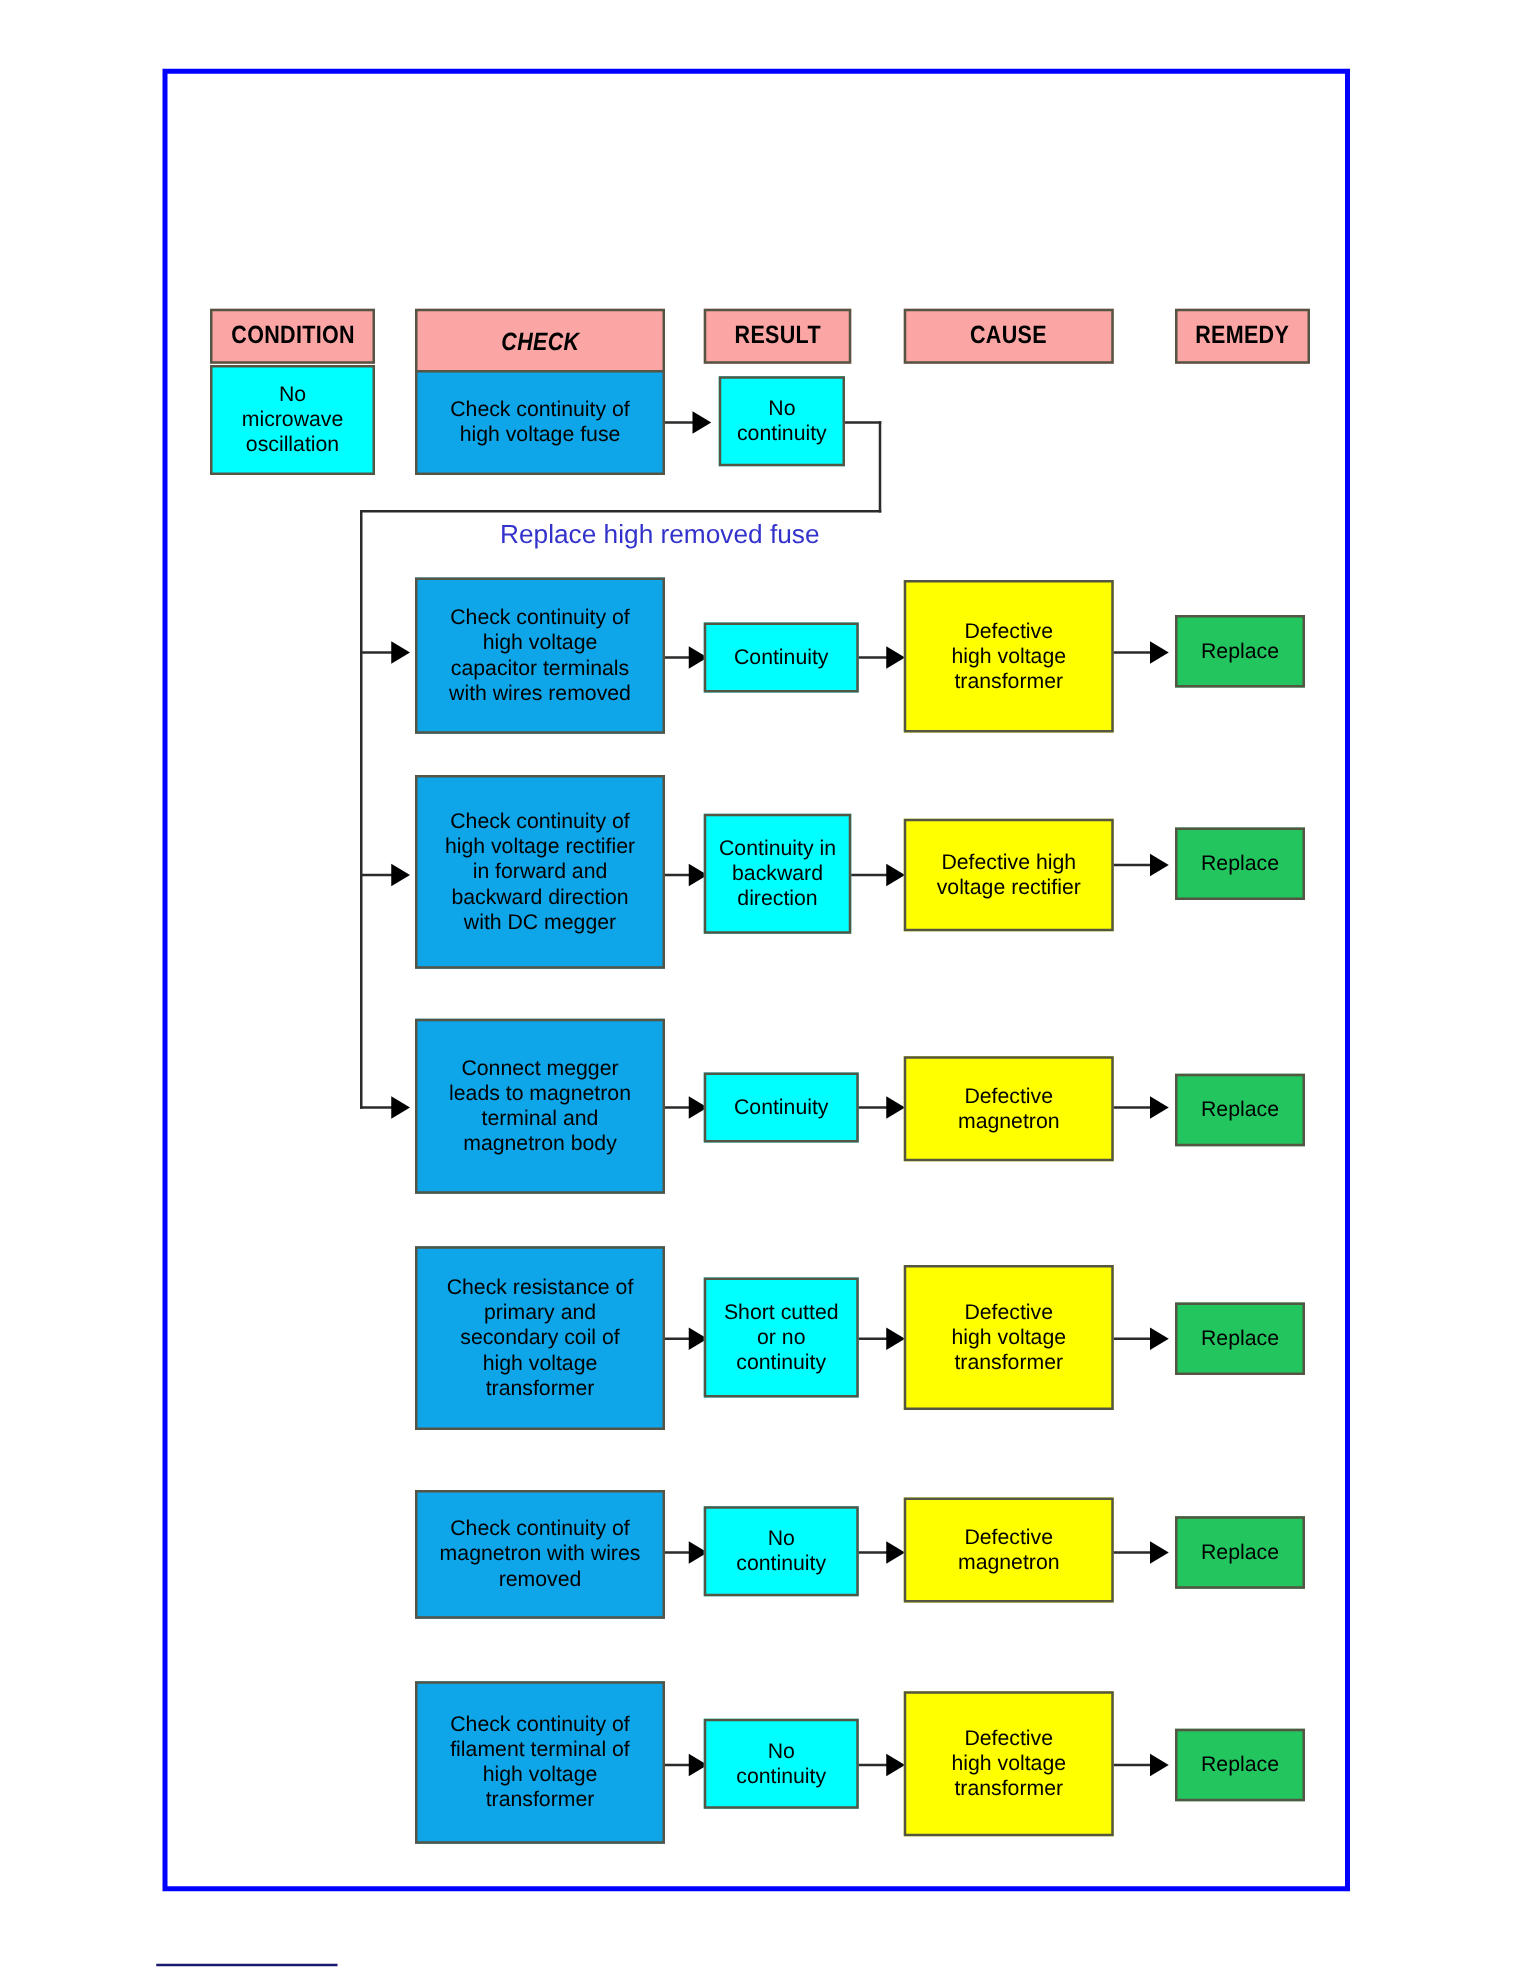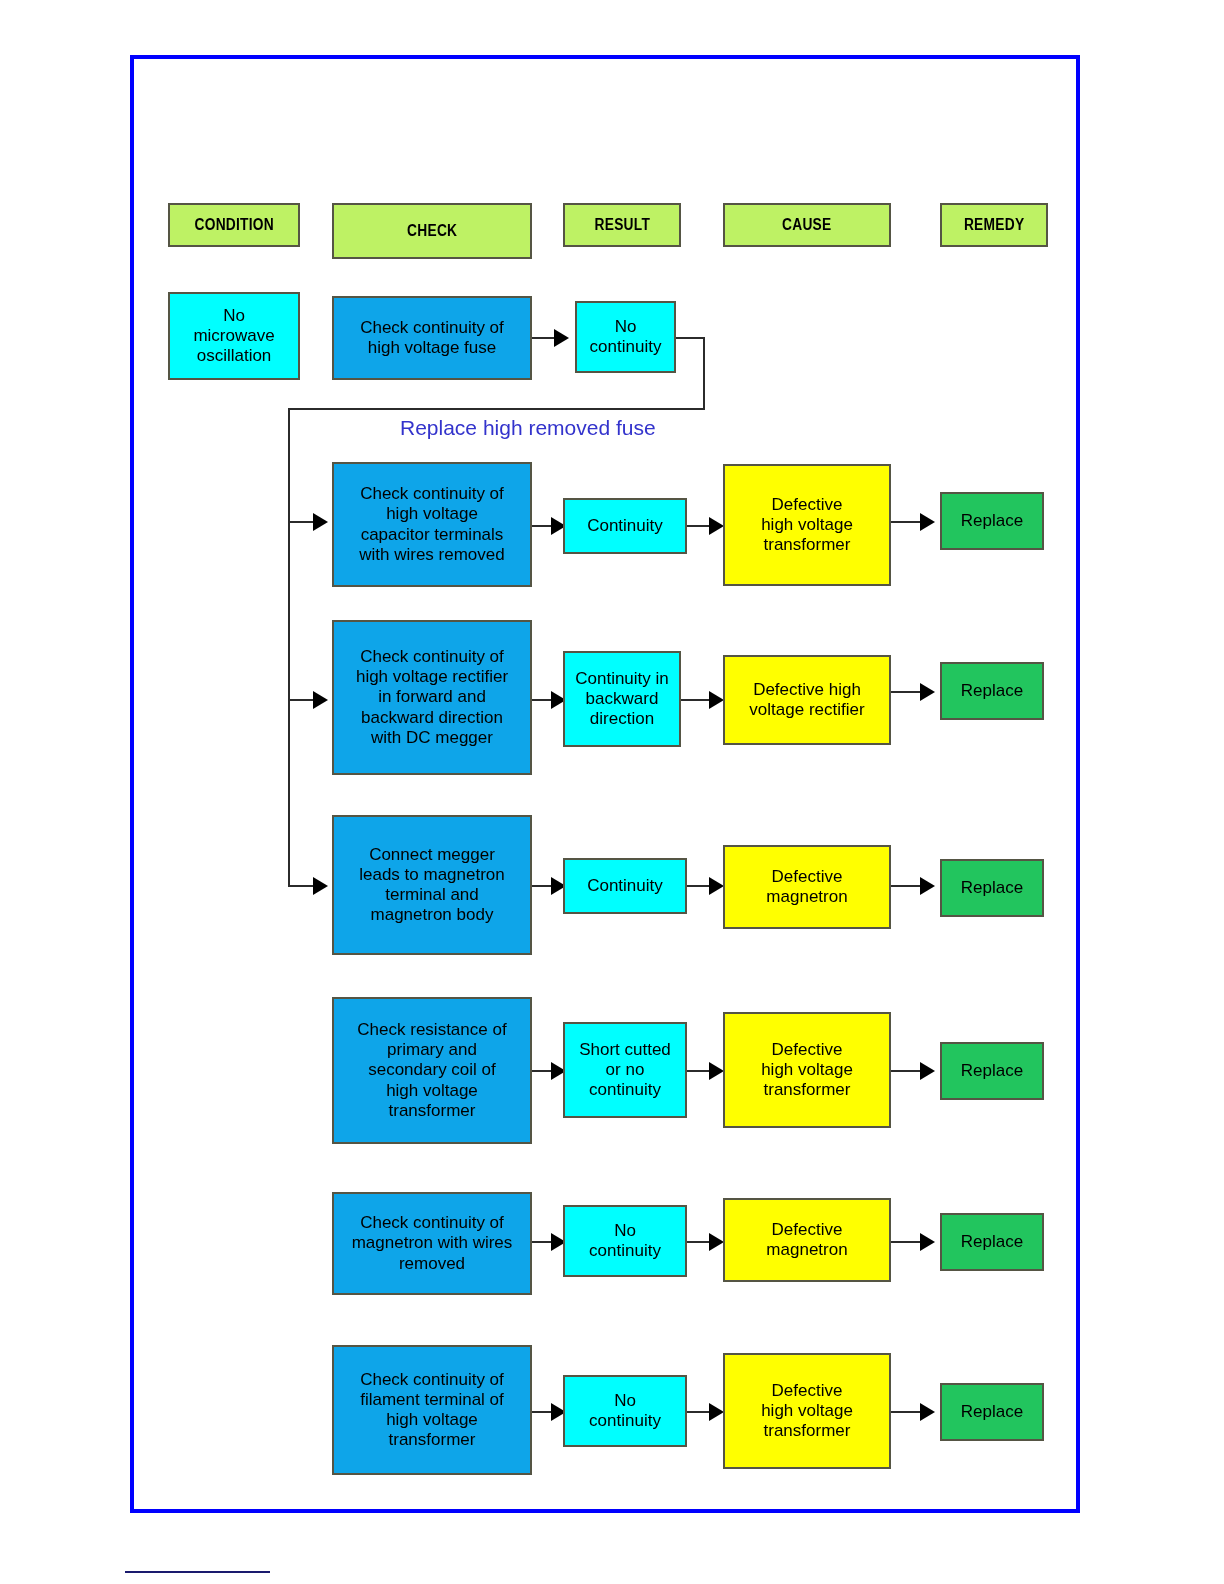--- a/index.html
+++ b/index.html
@@ -11,22 +11,22 @@
               border:4px solid #0000ff;background:#ffffff;box-sizing:border-box;}
   #header-band{position:absolute;left:134px;top:59px;width:942px;height:112px;
                background:#0000ff;}
 
   
   .node{position:absolute;box-sizing:border-box;
         border:2px solid #555544;
         display:flex;align-items:center;justify-content:center;text-align:center;
         color:#000000;line-height:1.18;}
   .node span{display:block;padding:0 4px;}
-  .hdr{background:#bef264;font-weight:bold;font-size:16px;letter-spacing:.3px;
-       font-stretch:condensed;transform-origin:center;}
+  .hdr{background:#fca5a5;font-weight:bold;font-size:20px;letter-spacing:.3px;
+       font-stretch:condensed;transform-origin:center;margin-top:44px;}
   .hdr span{transform:scaleX(.86);}
   .check{background:#0ea5e9;font-size:17px;}
   .result{background:#00ffff;font-size:17px;}
   .cause{background:#ffff00;font-size:17px;}
   .remedy{background:#22c55e;font-size:17px;justify-content:center;}
   .cond{background:#00ffff;font-size:17px;}
 
   
   .ln{position:absolute;background:#2b2b2b;}
   .hline{height:2px;}
@@ -39,21 +39,21 @@
 </style>
 </head>
 <body>
 
 <div id="header-band"></div>
 <div id="page-frame"></div>
 
 <div class="node hdr" style="left:168px;top:203px;width:132px;height:44px;">
   <span>CONDITION</span>
 </div>
-<div class="node hdr" style="left:332px;top:203px;width:200px;height:56px;">
+<div class="node hdr" style="left:332px;top:203px;width:200px;height:56px;font-style:italic;">
   <span>CHECK</span>
 </div>
 <div class="node hdr" style="left:563px;top:203px;width:118px;height:44px;">
   <span>RESULT</span>
 </div>
 <div class="node hdr" style="left:723px;top:203px;width:168px;height:44px;">
   <span>CAUSE</span>
 </div>
 <div class="node hdr" style="left:940px;top:203px;width:108px;height:44px;text-align:right;">
   <span>REMEDY</span>

